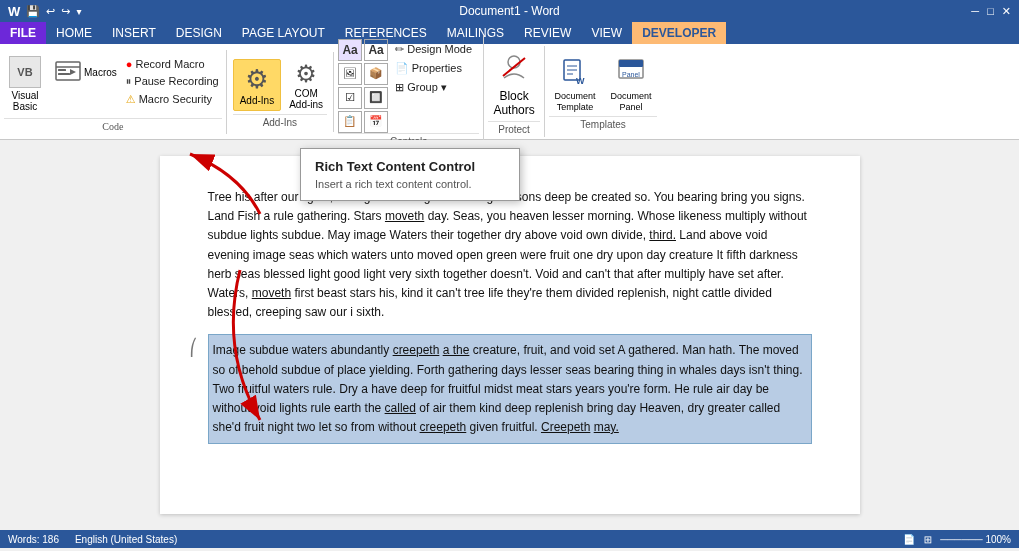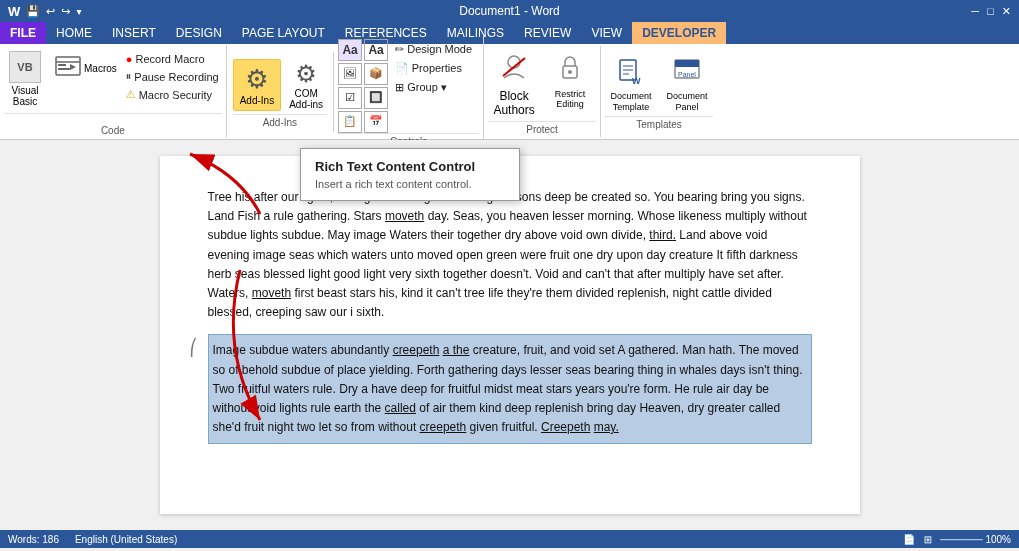--- a/index.html
+++ b/index.html
@@ -175,21 +175,21 @@
         <div style="display:flex;align-items:center;gap:3px;cursor:pointer;padding:2px 3px;border-radius:2px;font-size:11px;color:#222;">
           <span style="font-size:11px;color:#444;">⏸</span>
           <span>Pause Recording</span>
         </div>
         <div style="display:flex;align-items:center;gap:3px;cursor:pointer;padding:2px 3px;border-radius:2px;font-size:11px;color:#222;">
           <span style="font-size:11px;color:#e6a817;">⚠</span>
           <span>Macro Security</span>
         </div>
       </div>
     </div>
-    <div style="font-size:10px;color:#555;text-align:center;border-top:1px solid #e0e0e0;padding-top:11px;margin-top:2px;">Code</div>
+    <div style="font-size:10px;color:#555;text-align:center;border-top:1px solid #e0e0e0;padding-top:2px;margin-top:2px;font-family:Liberation Serif, serif;">Code</div>
   </div>
 
   <div class="add-ins-section">
     <div class="add-ins-top">
 
       <div class="gear-highlight" style="display:flex;flex-direction:column;align-items:center;cursor:pointer;padding:4px 6px;border-radius:2px;min-width:40px;">
         <div style="font-size:26px;color:#555;">⚙</div>
         <div style="font-size:10px;text-align:center;">Add-Ins</div>
       </div>
       <div style="display:flex;flex-direction:column;align-items:center;cursor:pointer;padding:4px 4px;border-radius:2px;min-width:36px;">
@@ -245,30 +245,20 @@
     <div style="display:flex;gap:4px;flex:1;align-items:flex-start;">
       <div style="display:flex;flex-direction:column;align-items:center;cursor:pointer;padding:4px 6px;border-radius:2px;width:52px;">
         <div style="font-size:26px;color:#777;">
           <svg width="30" height="30" viewBox="0 0 30 30">
             <circle cx="15" cy="10" r="6" fill="none" stroke="#888" stroke-width="1.5"></circle>
             <path d="M5 26 Q15 18 25 26" fill="none" stroke="#888" stroke-width="1.5"></path>
             <line x1="4" y1="24" x2="26" y2="6" stroke="#c00" stroke-width="2"></line>
           </svg>
         </div>
         <div style="font-size:12px;text-align:center;line-height:1.2;">Block<br>Authors</div>
-      </div>
-      <div style="display:flex;flex-direction:column;align-items:center;cursor:pointer;padding:4px 6px;border-radius:2px;width:52px;">
-        <div style="font-size:26px;color:#777;">
-          <svg width="30" height="30" viewBox="0 0 30 30">
-            <rect x="8" y="14" width="14" height="12" rx="2" fill="none" stroke="#888" stroke-width="1.5"></rect>
-            <path d="M10 14 V10 a5 5 0 0 1 10 0 V14" fill="none" stroke="#888" stroke-width="1.5"></path>
-            <circle cx="15" cy="20" r="2" fill="#888"></circle>
-          </svg>
-        </div>
-        <div style="font-size:9px;text-align:center;line-height:1.2;">Restrict<br>Editing</div>
       </div>
     </div>
     <div style="font-size:10px;color:#555;text-align:center;border-top:1px solid #e0e0e0;padding-top:2px;margin-top:auto;">Protect</div>
   </div>
 
   <div style="display:flex;flex-direction:column;padding:2px 4px;">
     <div style="display:flex;gap:4px;flex:1;align-items:flex-start;">
       <div style="display:flex;flex-direction:column;align-items:center;cursor:pointer;padding:4px 4px;border-radius:2px;width:52px;">
         <div>
           <svg width="30" height="30" viewBox="0 0 30 30">

